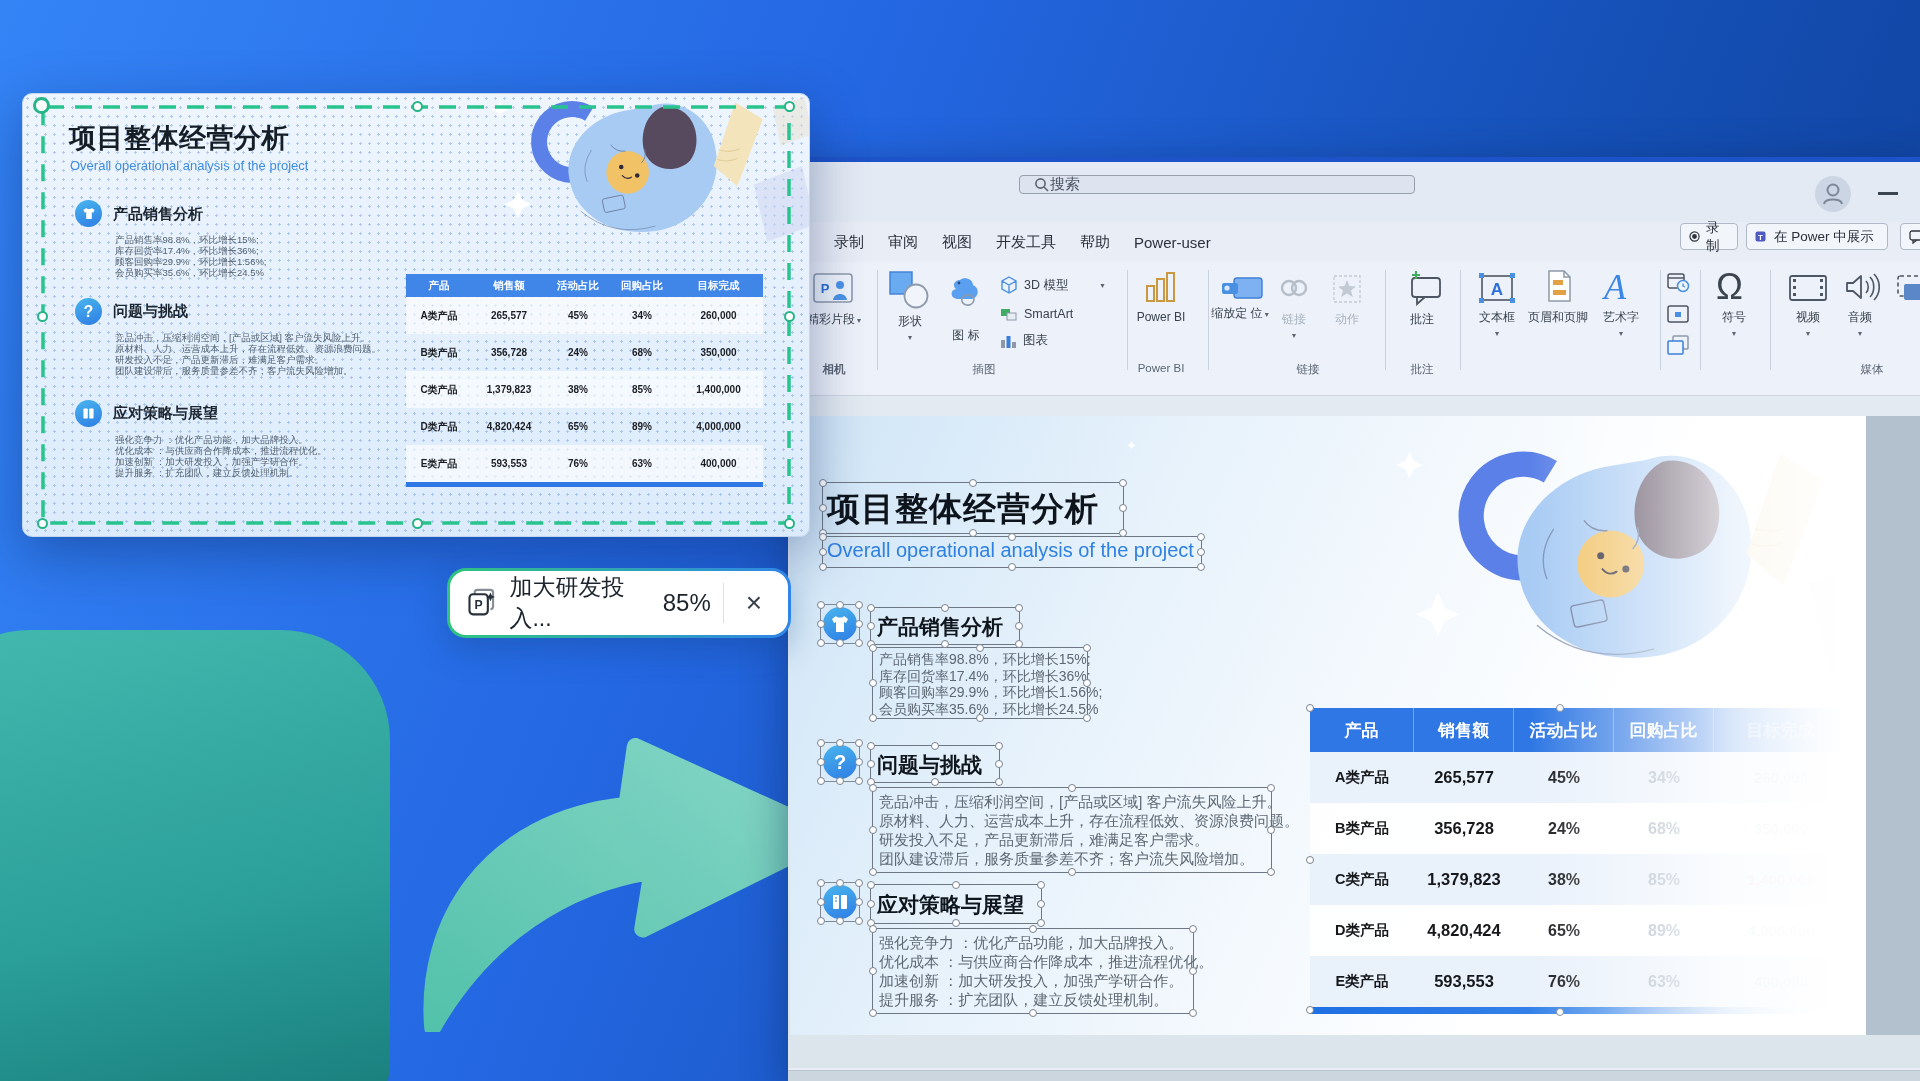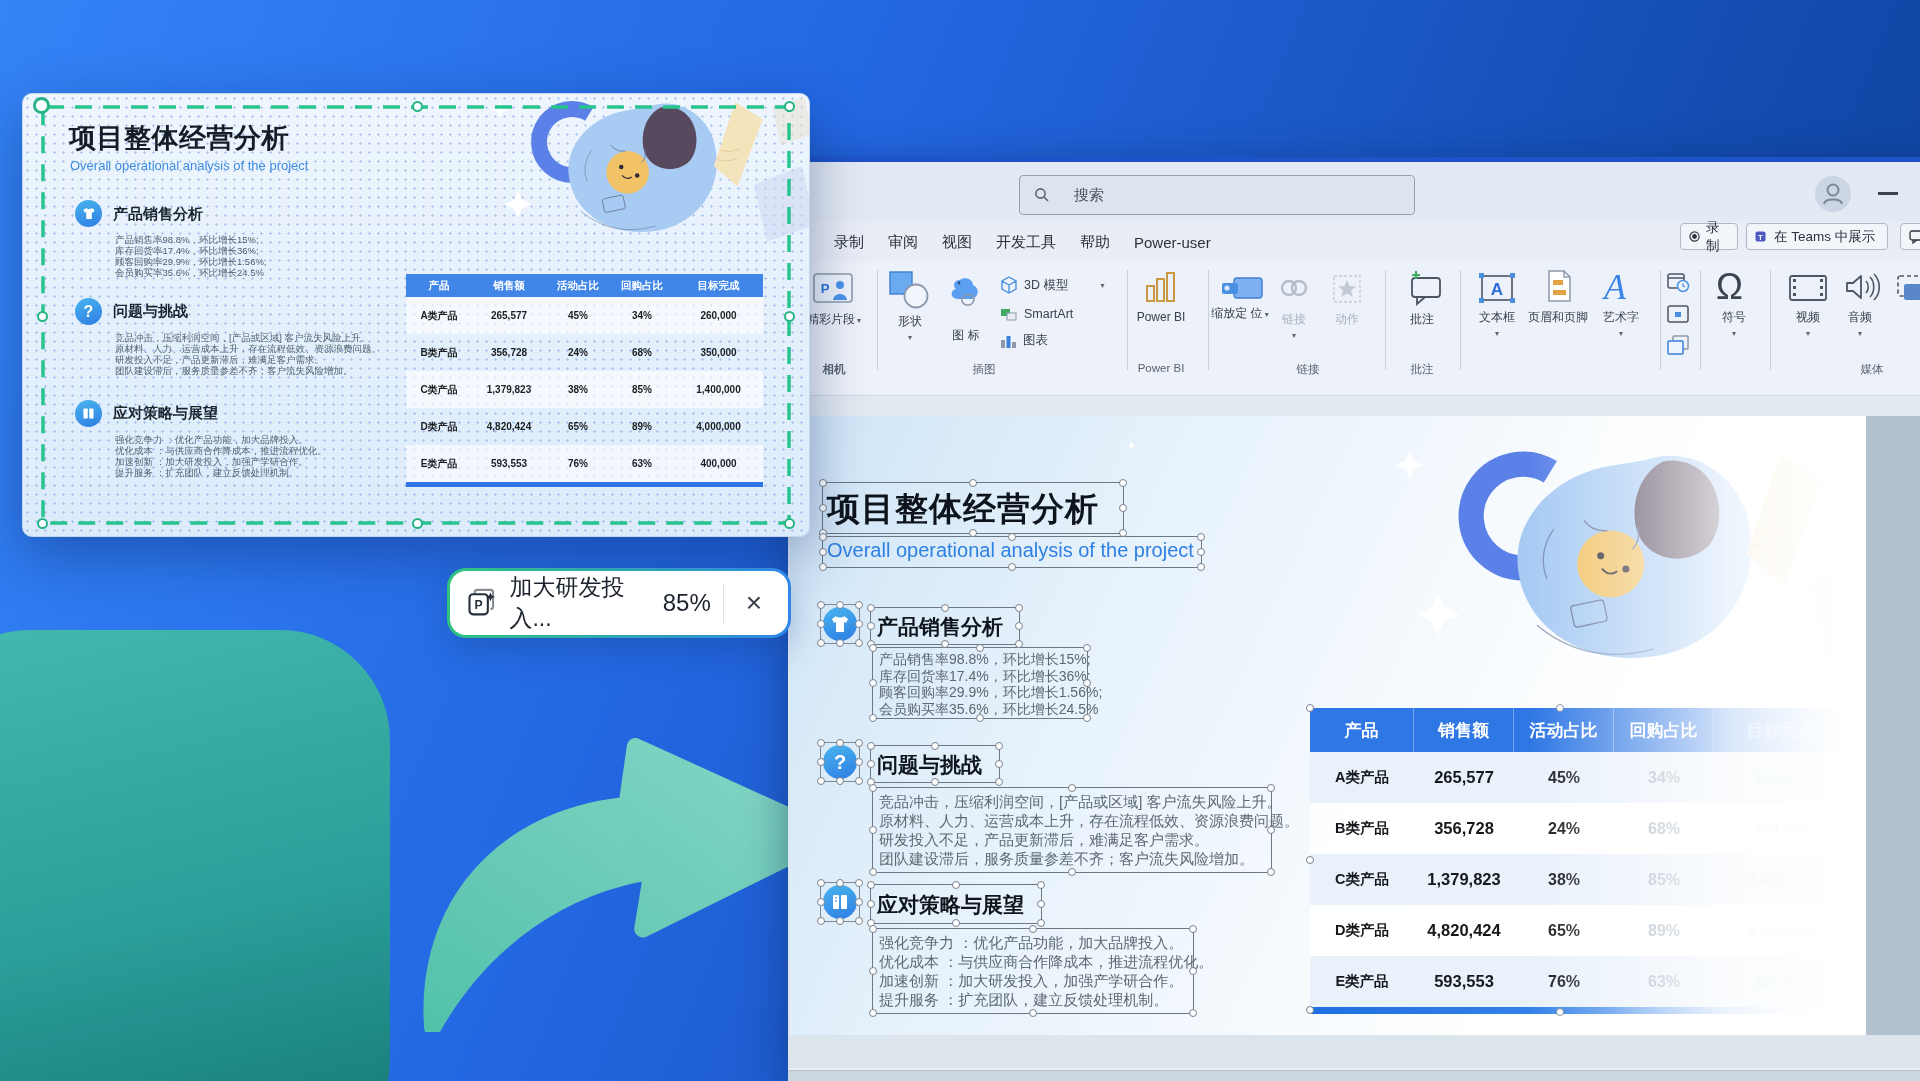--- a/index.html
+++ b/index.html
@@ -8,22 +8,22 @@
   #stage{position:relative;width:1920px;height:1081px;overflow:hidden;
     background:linear-gradient(112deg,#3484f6 0%,#2467e2 38%,#1550b6 70%,#0d3c92 100%);}
   
   #teal-blob{left:-80px;top:630px;width:470px;height:540px;border-radius:110px;
     background:linear-gradient(168deg,#43bcab 0%,#2aa094 55%,#13756e 100%);opacity:.95;}
   
   #win{left:788px;top:157px;width:1132px;height:924px;background:#e9edf6;overflow:hidden;
     box-shadow:0 10px 40px rgba(8,30,80,.45);}
   #win-topline{left:0;top:0;width:1132px;height:5px;background:#1d53c8;}
   #titlebar{left:0;top:5px;width:1132px;height:60px;background:#e4eaf4;}
-  #searchbox{left:231px;top:13px;width:396px;height:40px;background:#dde4f0;
-    border:1px solid #97a0af;border-radius:4px;display:flex;align-items:center;gap:24px;
+  #searchbox{left:231px;top:13px;width:396px;height:19px;background:#dde4f0;
+    border:1px solid #97a0af;border-radius:4px;display:flex;align-items:center;gap:0;
     padding-left:14px;box-sizing:border-box;color:#4d5663;font-size:15px;}
   #avatar{left:1027px;top:14px;width:36px;height:36px;border-radius:50%;background:#ccd5e4;}
   #minbtn{left:1090px;top:30px;width:20px;height:3px;background:#3c4450;}
   #tabrow{left:0;top:65px;width:1132px;height:40px;display:flex;align-items:center;
     gap:24px;padding-left:16px;box-sizing:border-box;font-size:15px;color:#2b313b;}
   .tab{white-space:nowrap;}
   .tab:first-child{margin-left:-24px;}
   .pill{position:absolute;top:66px;height:27px;background:#f2f5fa;border:1px solid #aeb8c6;
     border-radius:4px;display:flex;align-items:center;gap:6px;padding:0 8px;font-size:13.5px;color:#2b313b;box-sizing:border-box;}
   #ribbon{left:0;top:105px;width:1132px;height:133px;background:#edf1f9;border-bottom:1px solid #cfd6e2;}
@@ -152,21 +152,21 @@
         <circle cx="6.5" cy="6.5" r="5.4" fill="none" stroke="#30363f" stroke-width="1.4"></circle>
         <circle cx="6.5" cy="6.5" r="2.8" fill="#30363f"></circle>
         </svg>
       <span>录制</span>
     </div>
     <div class="pill" style="left:958px;width:142px;">
       <svg width="13" height="13" viewBox="0 0 13 13">
         <rect x="0.5" y="1.5" width="10" height="10" rx="2" fill="#4e5ac2"></rect>
         <text x="5.5" y="9.6" font-size="8" fill="#fff" text-anchor="middle" font-weight="bold">T</text>
         </svg>
-      <span>在 Teams 中展示</span>
+      <span>在 Power 中展示</span>
     </div>
     <div class="pill" style="left:1112px;width:34px;">
       <svg width="16" height="14" viewBox="0 0 16 14">
         <rect x="1" y="1" width="13" height="9" rx="2" fill="none" stroke="#30363f" stroke-width="1.3"></rect>
         <path d="M4,10 L4,13 L8,10" fill="none" stroke="#30363f" stroke-width="1.3"></path>
         </svg>
     </div>
 
     <div class="abs" id="ribbon">
 

